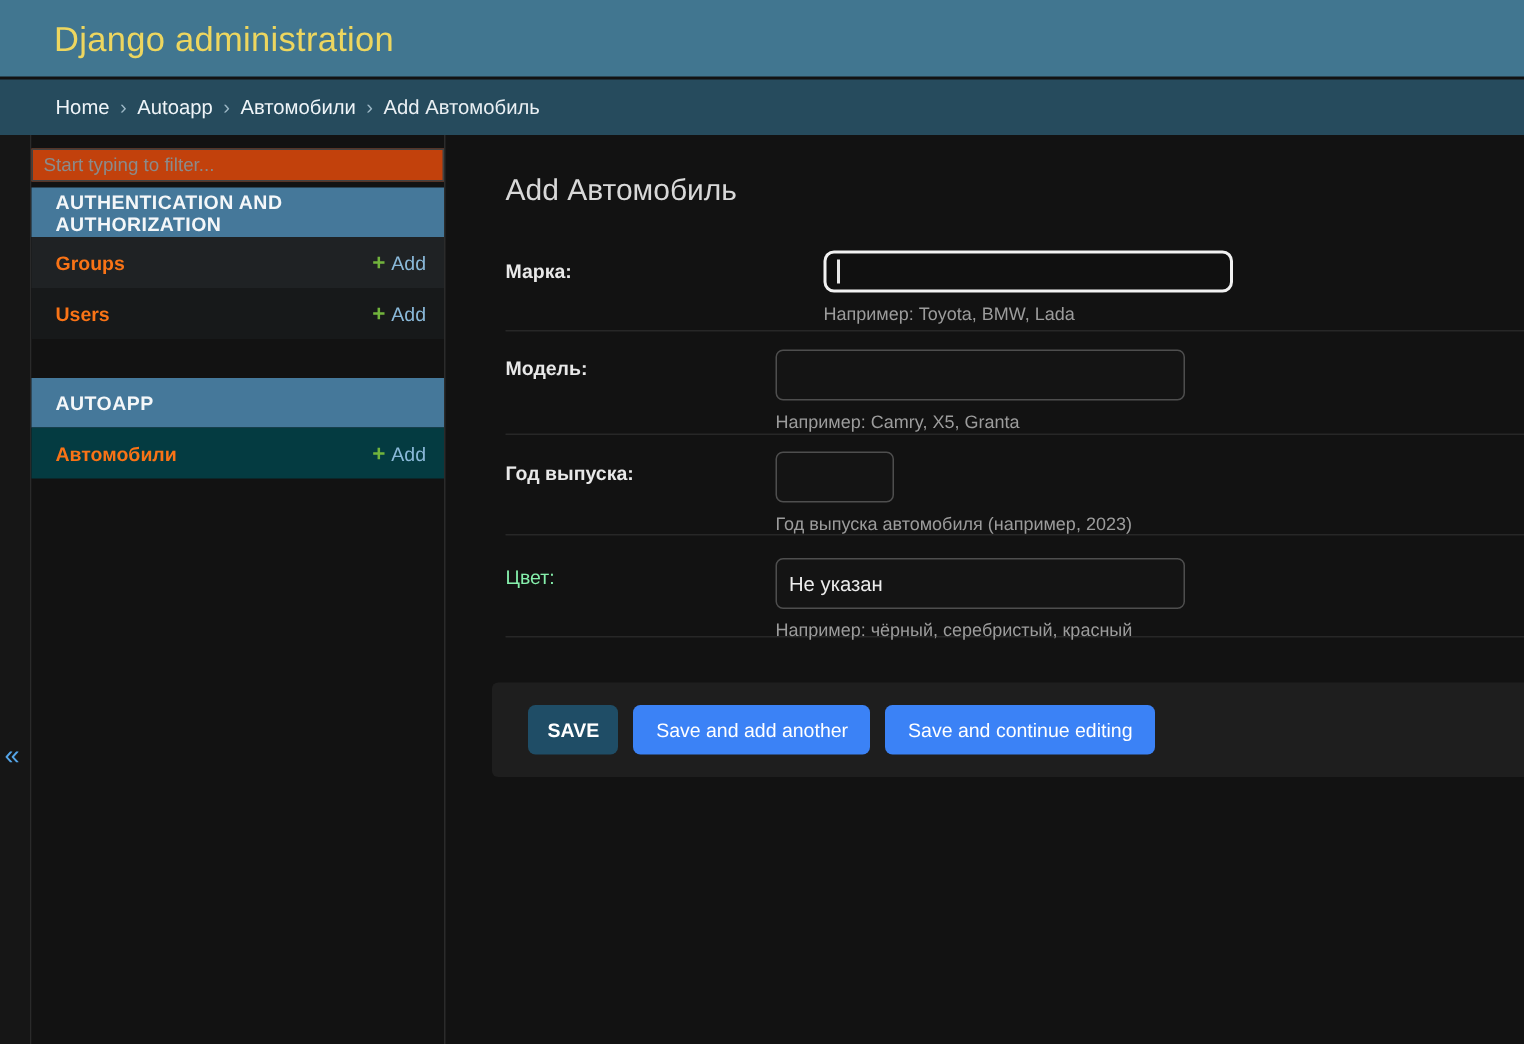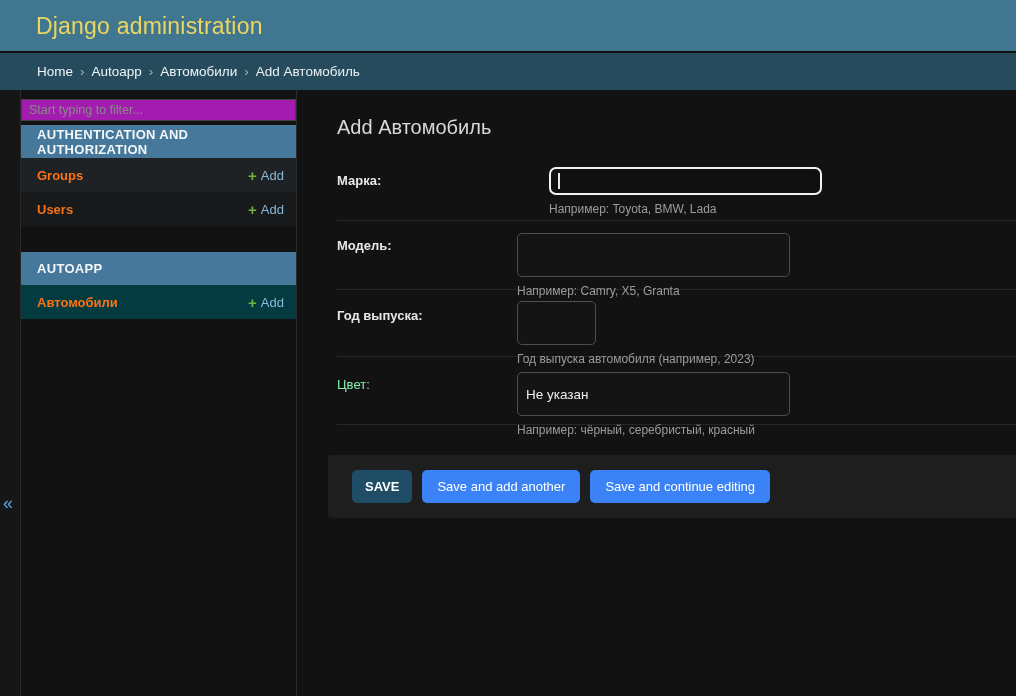--- a/index.html
+++ b/index.html
@@ -21,21 +21,21 @@
 
   
   .toggle-strip { position:absolute; top:90px; bottom:0; left:0; width:21px;
     background:#161616; border-right:1px solid #2a2a2a; }
   .sidebar-toggle { position:absolute; top:404px; left:3px; color:#55a5e8;
     font-size:18px; line-height:18px; cursor:pointer; }
 
   
   .sidebar { position:absolute; top:90px; bottom:0; left:21px; width:276px;
     background:#121212; border-right:1px solid #2b2b2b; padding-top:9px; }
-  .filter-input { display:block; width:100%; height:22px; background:#a21caf;
+  .filter-input { display:block; width:100%; height:22px; background:#c2410c;
     border:1px solid #424242; color:#e0e0e0; font-size:12.5px; padding:0 7px;
     font-family:inherit; }
   .filter-input::placeholder { color:#8b8b8b; }
   .module { margin-top:4px; }
   .module + .module { margin-top:26px; }
   .module .caption { height:33px; background:#45789a; color:#f4f7f9;
     font-size:13px; font-weight:bold; letter-spacing:.3px;
     display:flex; align-items:center; padding-left:16px; }
   .model-row { height:34px; display:flex; align-items:center; justify-content:space-between;
     padding:0 12px 0 16px; font-size:13px; }
@@ -62,21 +62,21 @@
   .row-1 .form-label { padding-top:13px; }
   .row-2 .form-label { padding-top:17px; }
   .row-3 .form-label { padding-top:18px; }
   .row-4 .form-label { padding-top:20px; }
   .field { flex:1; }
   .row-1 .field { padding-top:7px; }
   .row-2 .field { padding-top:12px; }
   .row-3 .field { padding-top:11px; }
   .row-4 .field { padding-top:15px; }
   .input-wrap { position:relative; display:inline-block; }
-  .text-input { box-sizing:border-box; width:273px; height:44px; background:#141414;
+  .text-input { box-sizing:border-box; width:273px; height:34px; background:#141414;
     border:1px solid #4e4e4e; border-radius:5px; color:#ececec; font-size:13.5px;
     padding:0 8px; font-family:inherit; }
   .text-input.focused { height:28px; border:2px solid #f2f2f2; border-radius:7px; background:#101010; }
   .text-input.small { width:79px; }
   .caret { position:absolute; left:9px; top:6px; width:1.5px; height:16px; background:#e8e8e8; }
   .help { margin-top:7px; font-size:12px; color:#9c9c9c; }
 
   
   .submit-row { position:absolute; left:30px; right:0; top:365px; height:63px;
     background:#1e1e1e; border-radius:4px 0 0 4px; display:flex; align-items:center;

